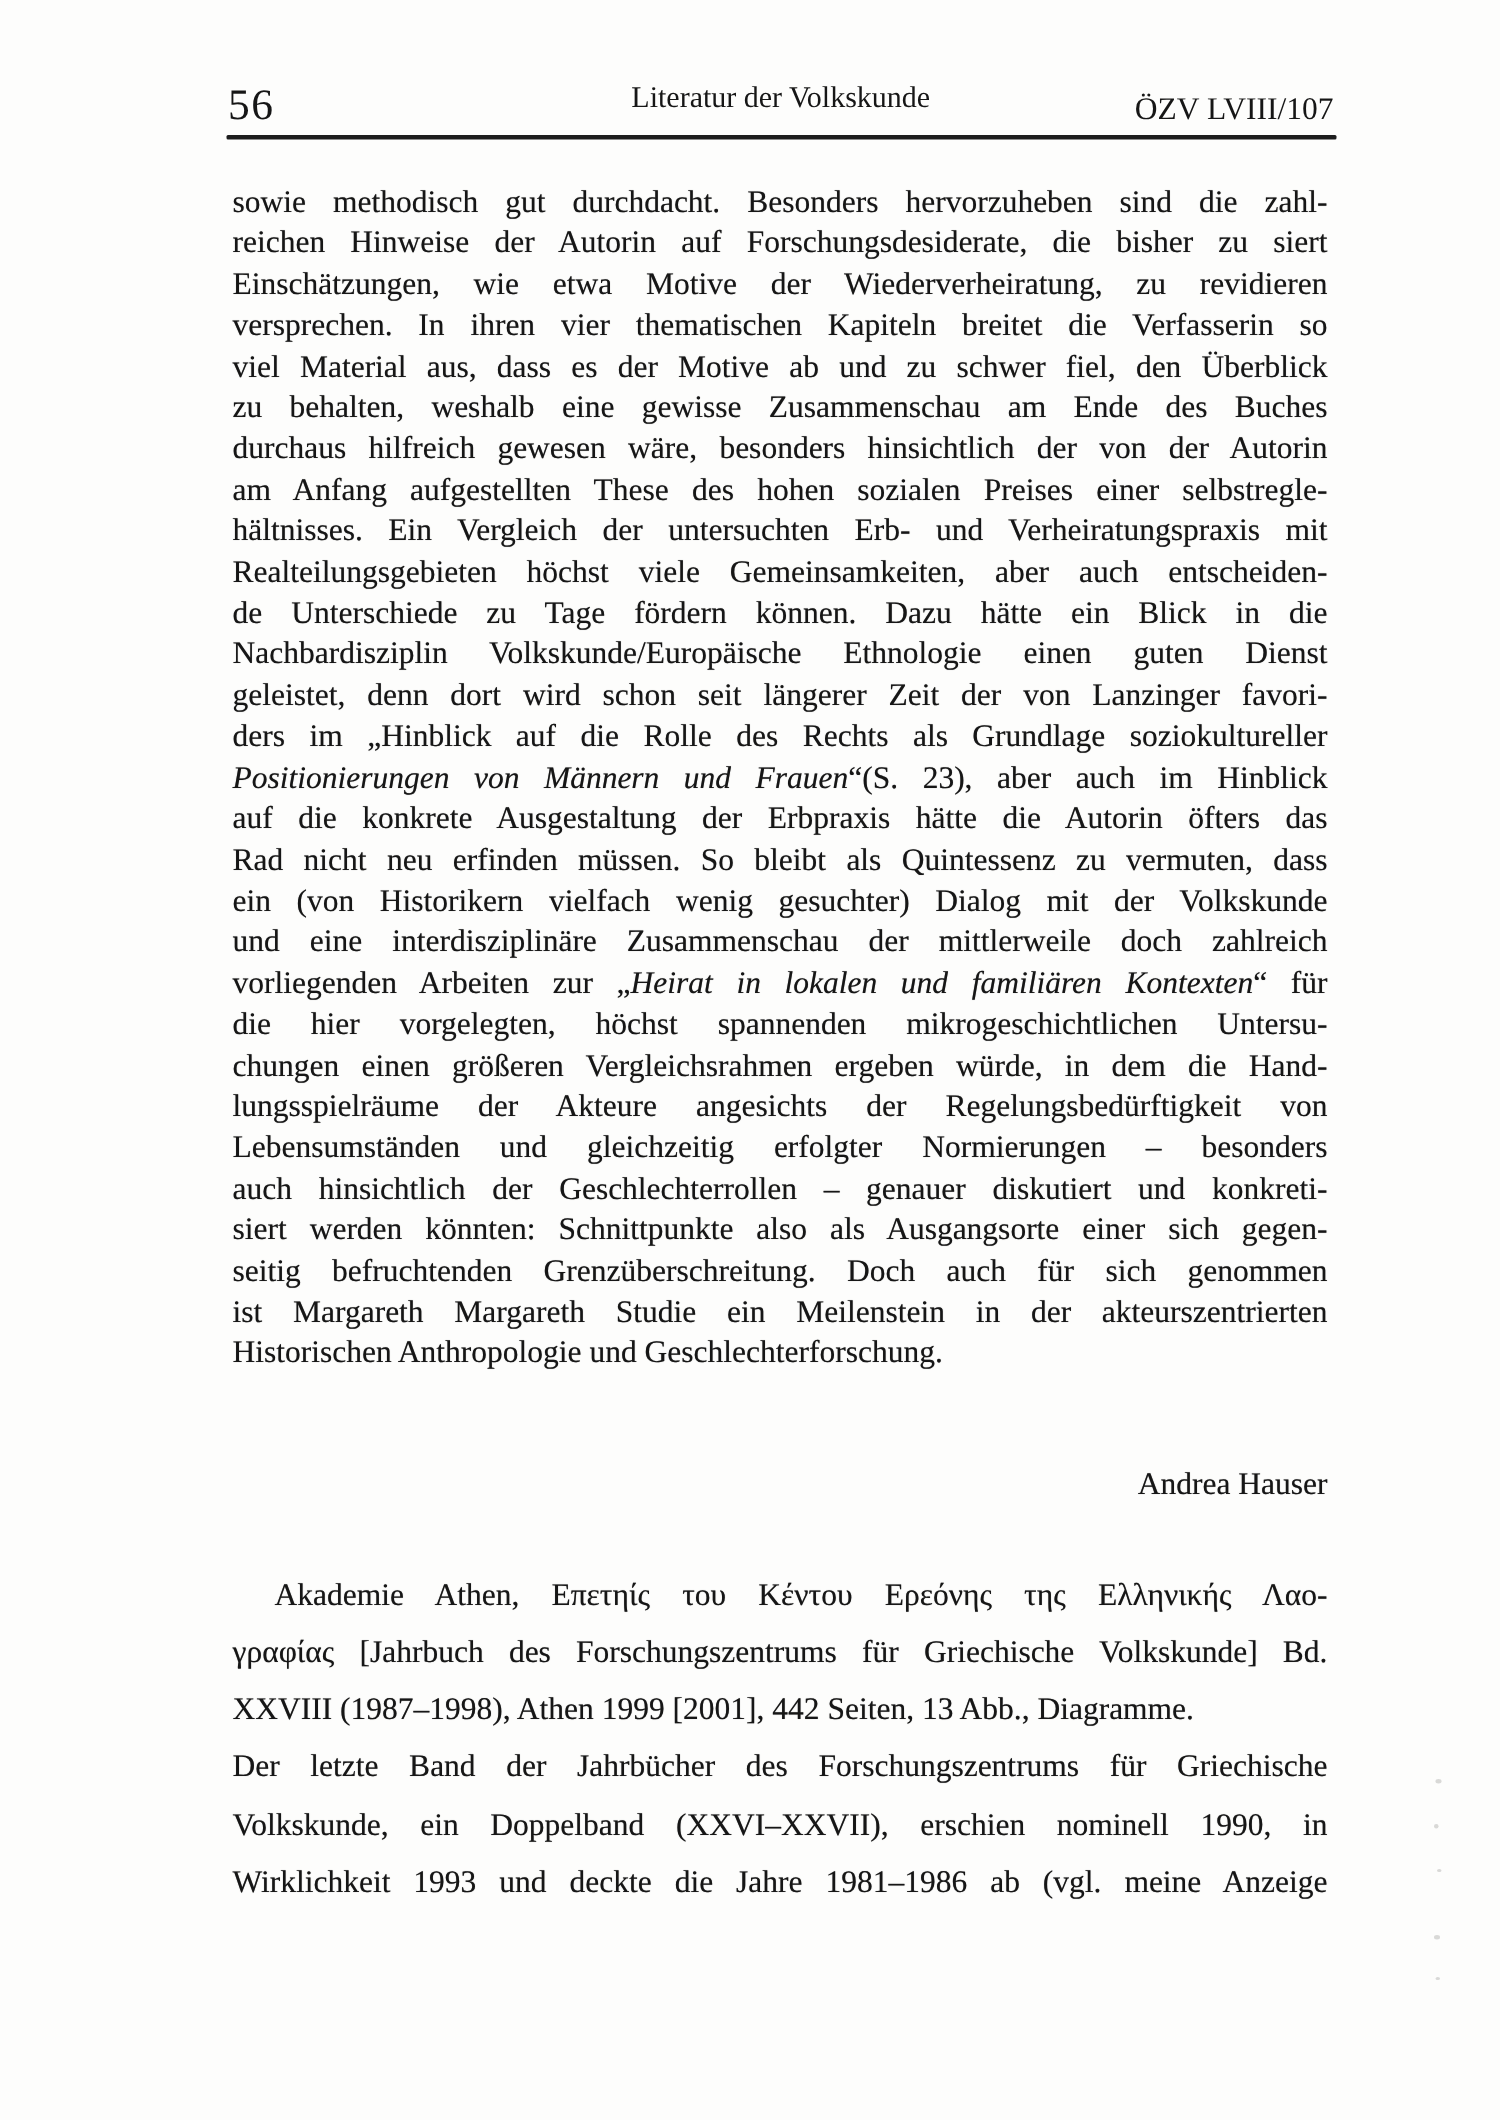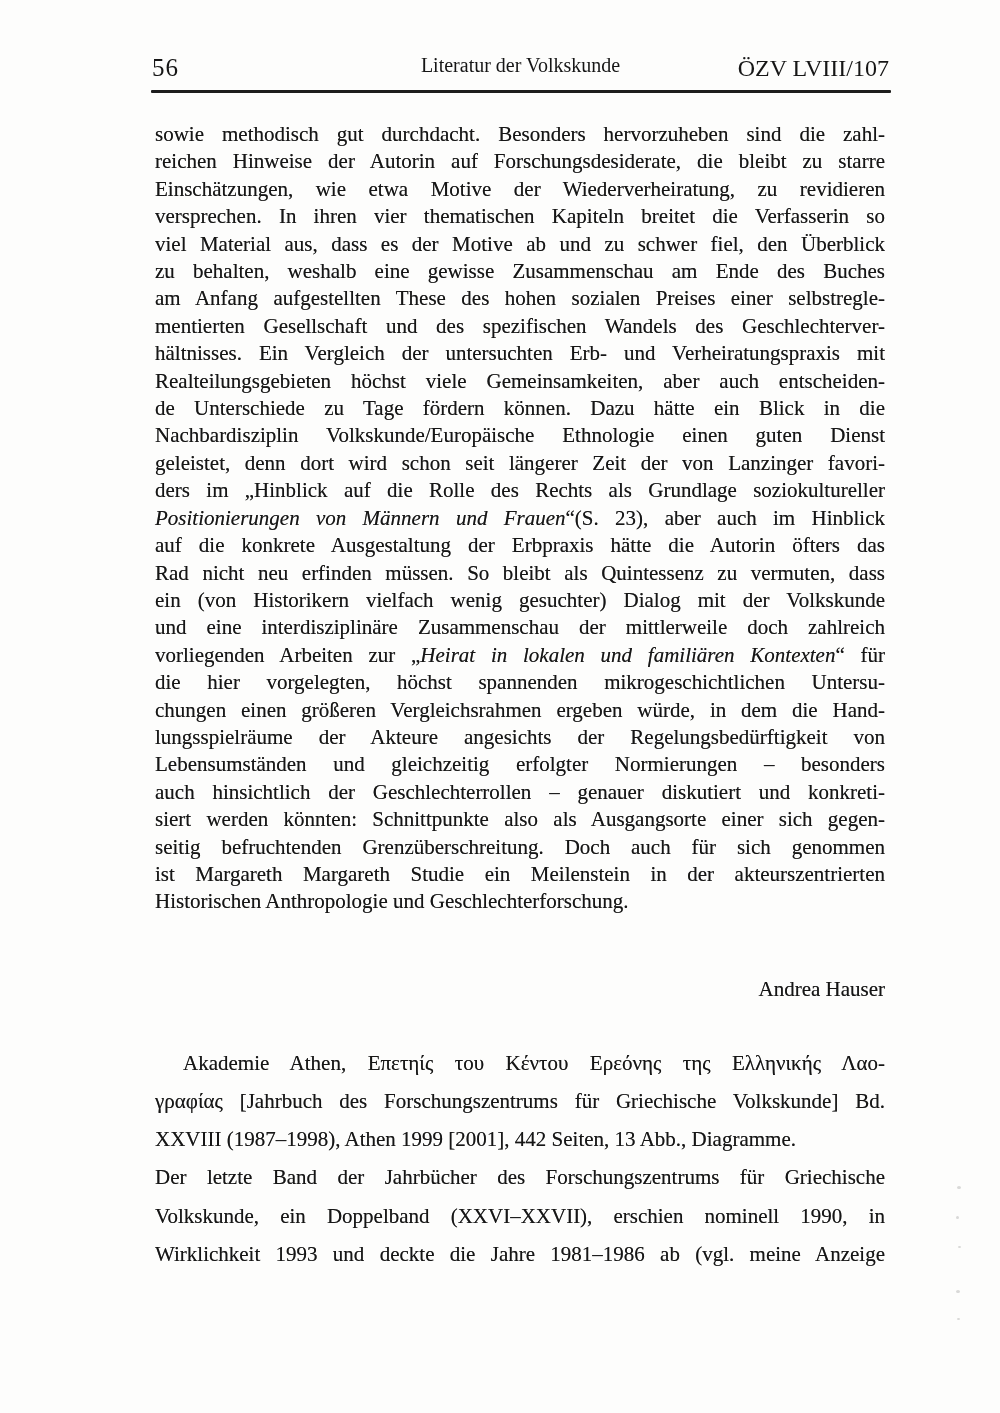--- a/index.html
+++ b/index.html
@@ -11,26 +11,26 @@
     position:relative;
     overflow:hidden;
   }
   .page{position:absolute;inset:0;}
 
   
   .header{
     position:absolute;left:152px;top:54px;width:737px;
     display:flex;justify-content:space-between;align-items:baseline;
   }
-  .pageno{font-size:25px;letter-spacing:1px;}
+  .pageno{font-size:29px;letter-spacing:1px;}
   .runtitle{
     position:absolute;left:0;right:0;text-align:center;
     font-size:20px;
   }
-  .journalref{font-size:24px;}
+  .journalref{font-size:21px;}
   .rule{
     position:absolute;left:151px;top:90px;width:740px;height:3px;
     background:#1d1d1d;border-radius:1px;
   }
 
   
   .col{position:absolute;left:155px;width:730px;}
   .review-body{top:121px;font-size:21px;line-height:27.4px;}
   .entry-heading{top:1044px;font-size:21px;line-height:38px;}
   .entry-body{top:1158px;font-size:21px;line-height:38.5px;}
@@ -63,27 +63,27 @@
   <div class="header">
     <span class="pageno">56</span>
     <span class="runtitle">Literatur der Volkskunde</span>
     <span class="journalref">ÖZV LVIII/107</span>
   </div>
 
   <div class="rule"></div>
 
   <div class="col review-body">
   <div class="line"><span>sowie methodisch gut durchdacht. Besonders hervorzuheben sind die zahl-</span></div>
-      <div class="line"><span>reichen Hinweise der Autorin auf Forschungsdesiderate, die bleibt zu starre</span></div>
+      <div class="line"><span>reichen Hinweise der Autorin auf Forschungsdesiderate, die bisher zu siert</span></div>
       <div class="line"><span>Einschätzungen, wie etwa Motive der Wiederverheiratung, zu revidieren</span></div>
       <div class="line"><span>versprechen. In ihren vier thematischen Kapiteln breitet die Verfasserin so</span></div>
       <div class="line"><span>viel Material aus, dass es der Motive ab und zu schwer fiel, den Überblick</span></div>
       <div class="line"><span>zu behalten, weshalb eine gewisse Zusammenschau am Ende des Buches</span></div>
+      <div class="line"><span>durchaus hilfreich gewesen wäre, besonders hinsichtlich der von der Autorin</span></div>
       <div class="line"><span>am Anfang aufgestellten These des hohen sozialen Preises einer selbstregle-</span></div>
-      <div class="line"><span>mentierten Gesellschaft und des spezifischen Wandels des Geschlechterver-</span></div>
       <div class="line"><span>hältnisses. Ein Vergleich der untersuchten Erb- und Verheiratungspraxis mit</span></div>
       <div class="line"><span>Realteilungsgebieten höchst viele Gemeinsamkeiten, aber auch entscheiden-</span></div>
       <div class="line"><span>de Unterschiede zu Tage fördern können. Dazu hätte ein Blick in die</span></div>
       <div class="line"><span>Nachbardisziplin Volkskunde/Europäische Ethnologie einen guten Dienst</span></div>
       <div class="line"><span>geleistet, denn dort wird schon seit längerer Zeit der von Lanzinger favori-</span></div>
       <div class="line"><span>ders im „Hinblick auf die Rolle des Rechts als Grundlage soziokultureller</span></div>
       <div class="line"><span class="it">Positionierungen von Männern und Frauen</span><span>“(S. 23), aber auch im Hinblick</span></div>
       <div class="line"><span>auf die konkrete Ausgestaltung der Erbpraxis hätte die Autorin öfters das</span></div>
       <div class="line"><span>Rad nicht neu erfinden müssen. So bleibt als Quintessenz zu vermuten, dass</span></div>
       <div class="line"><span>ein (von Historikern vielfach wenig gesuchter) Dialog mit der Volkskunde</span></div>

